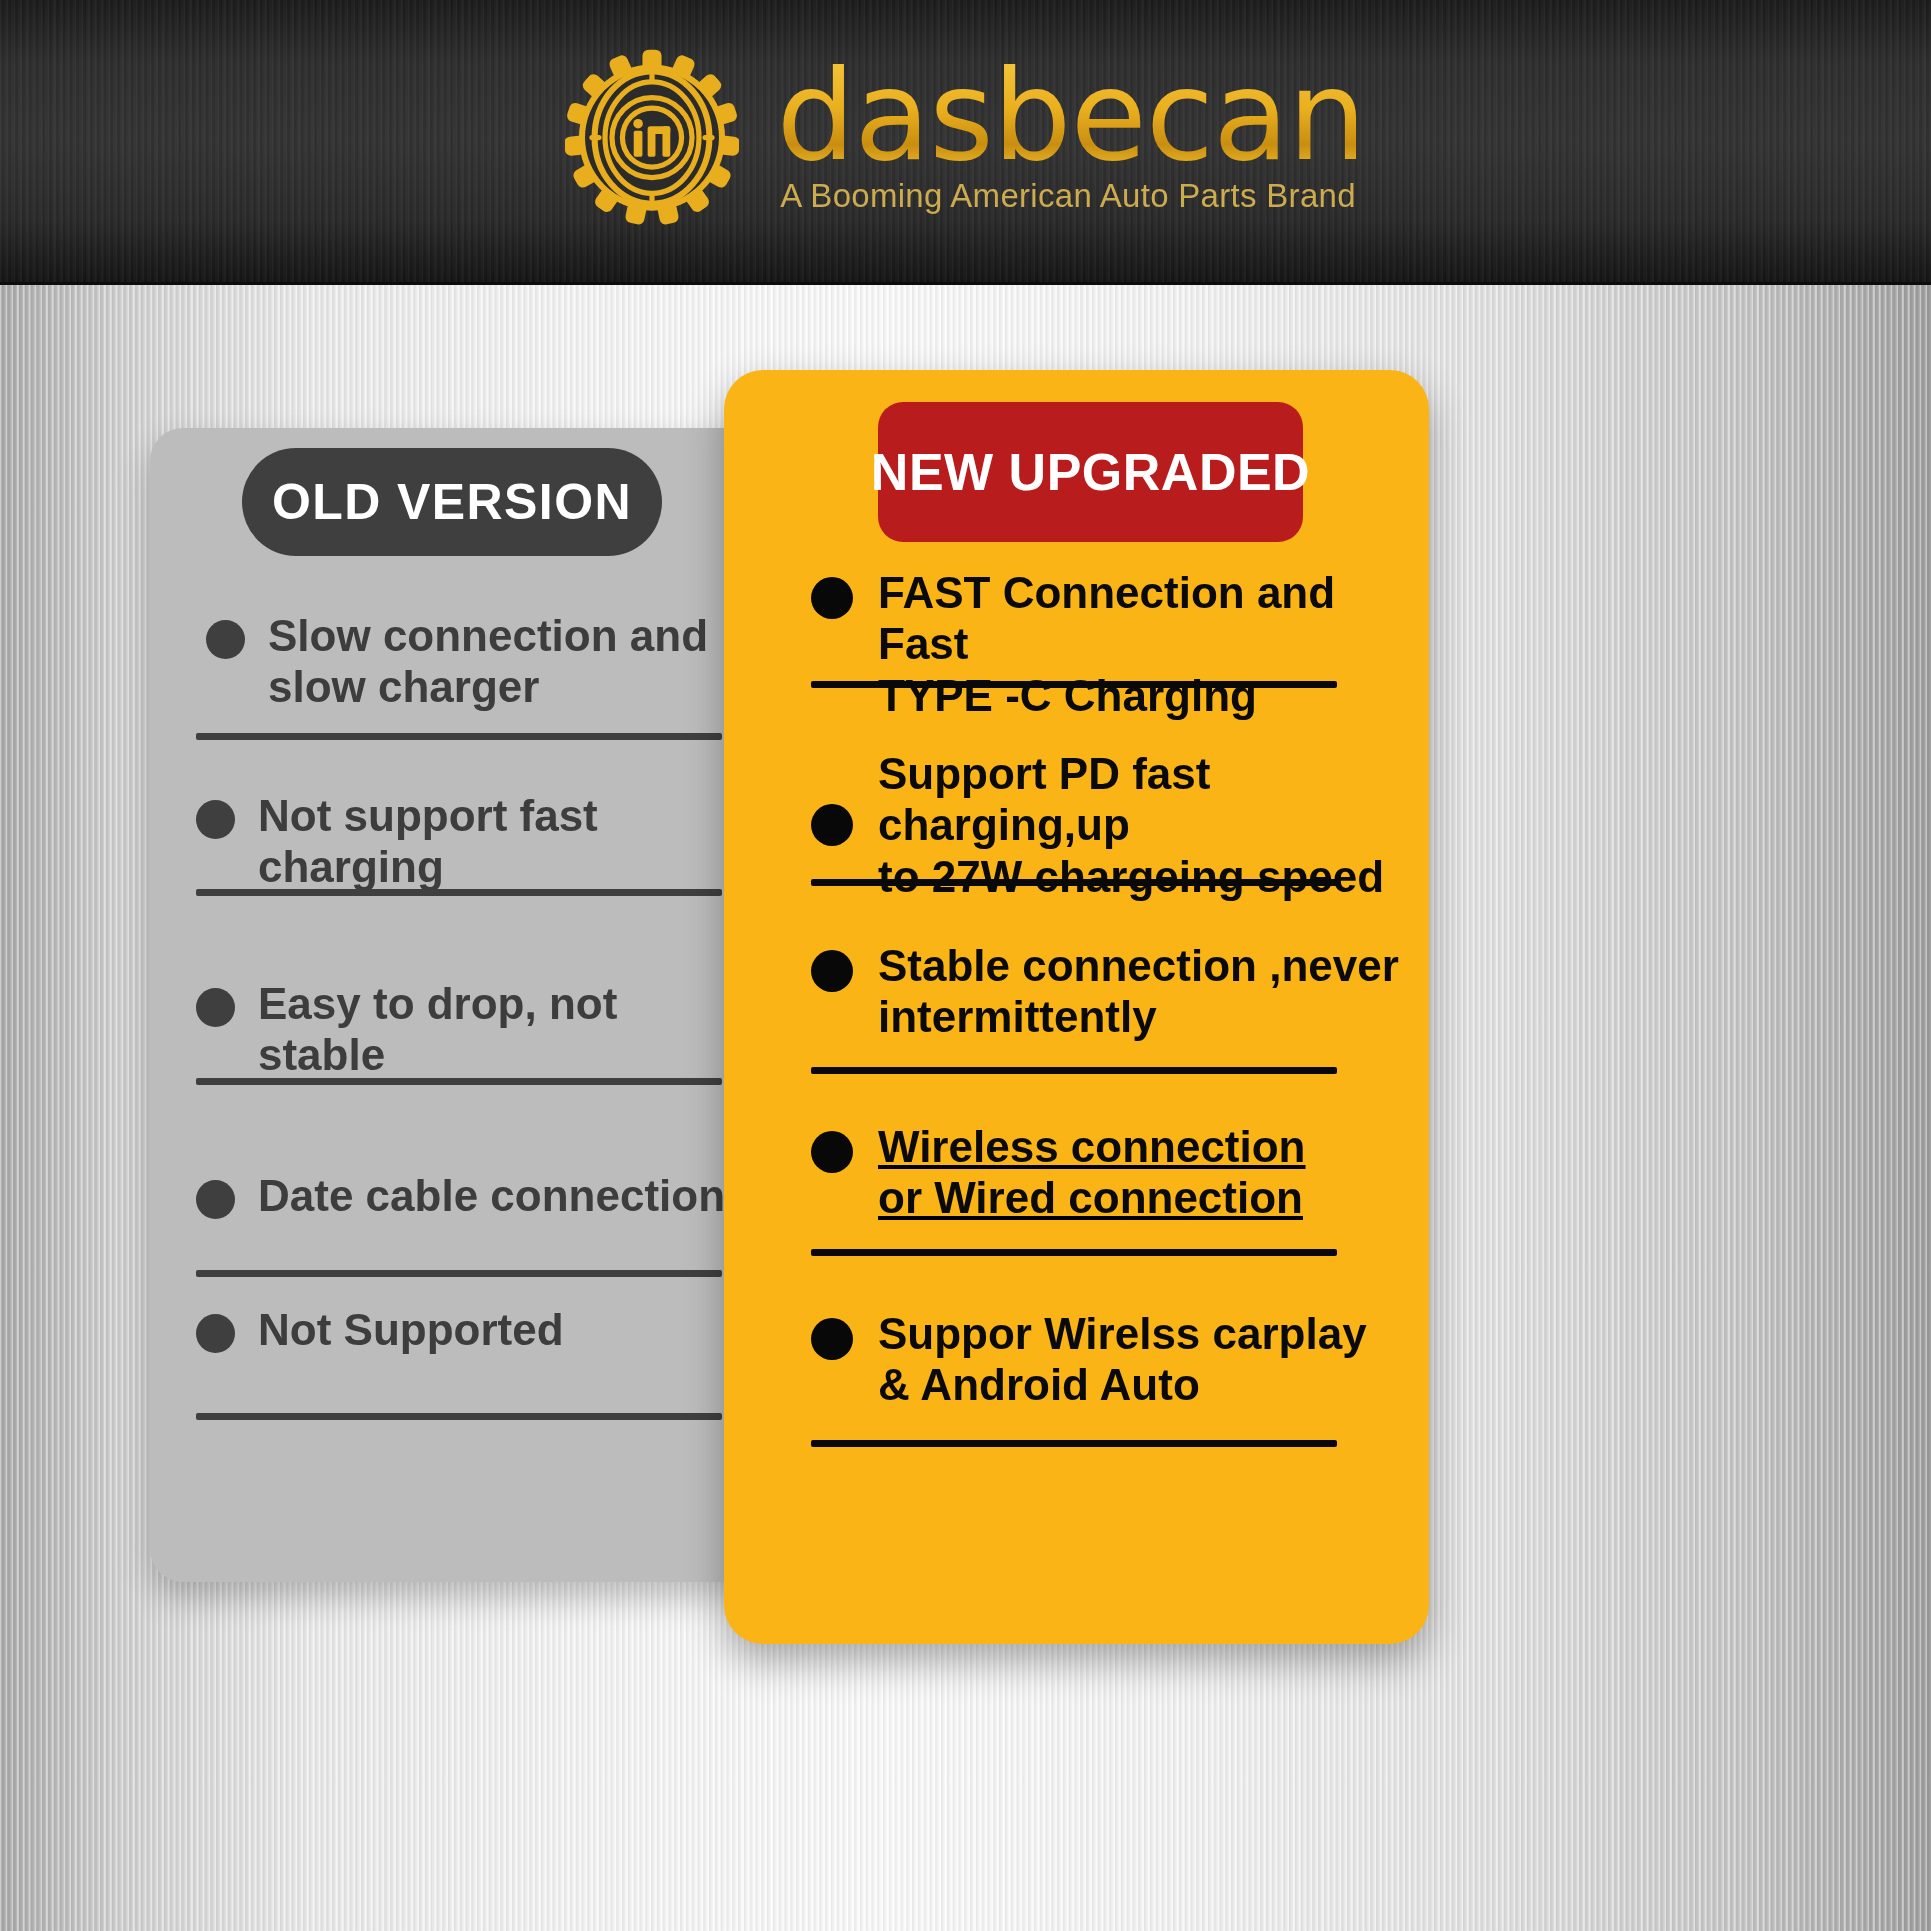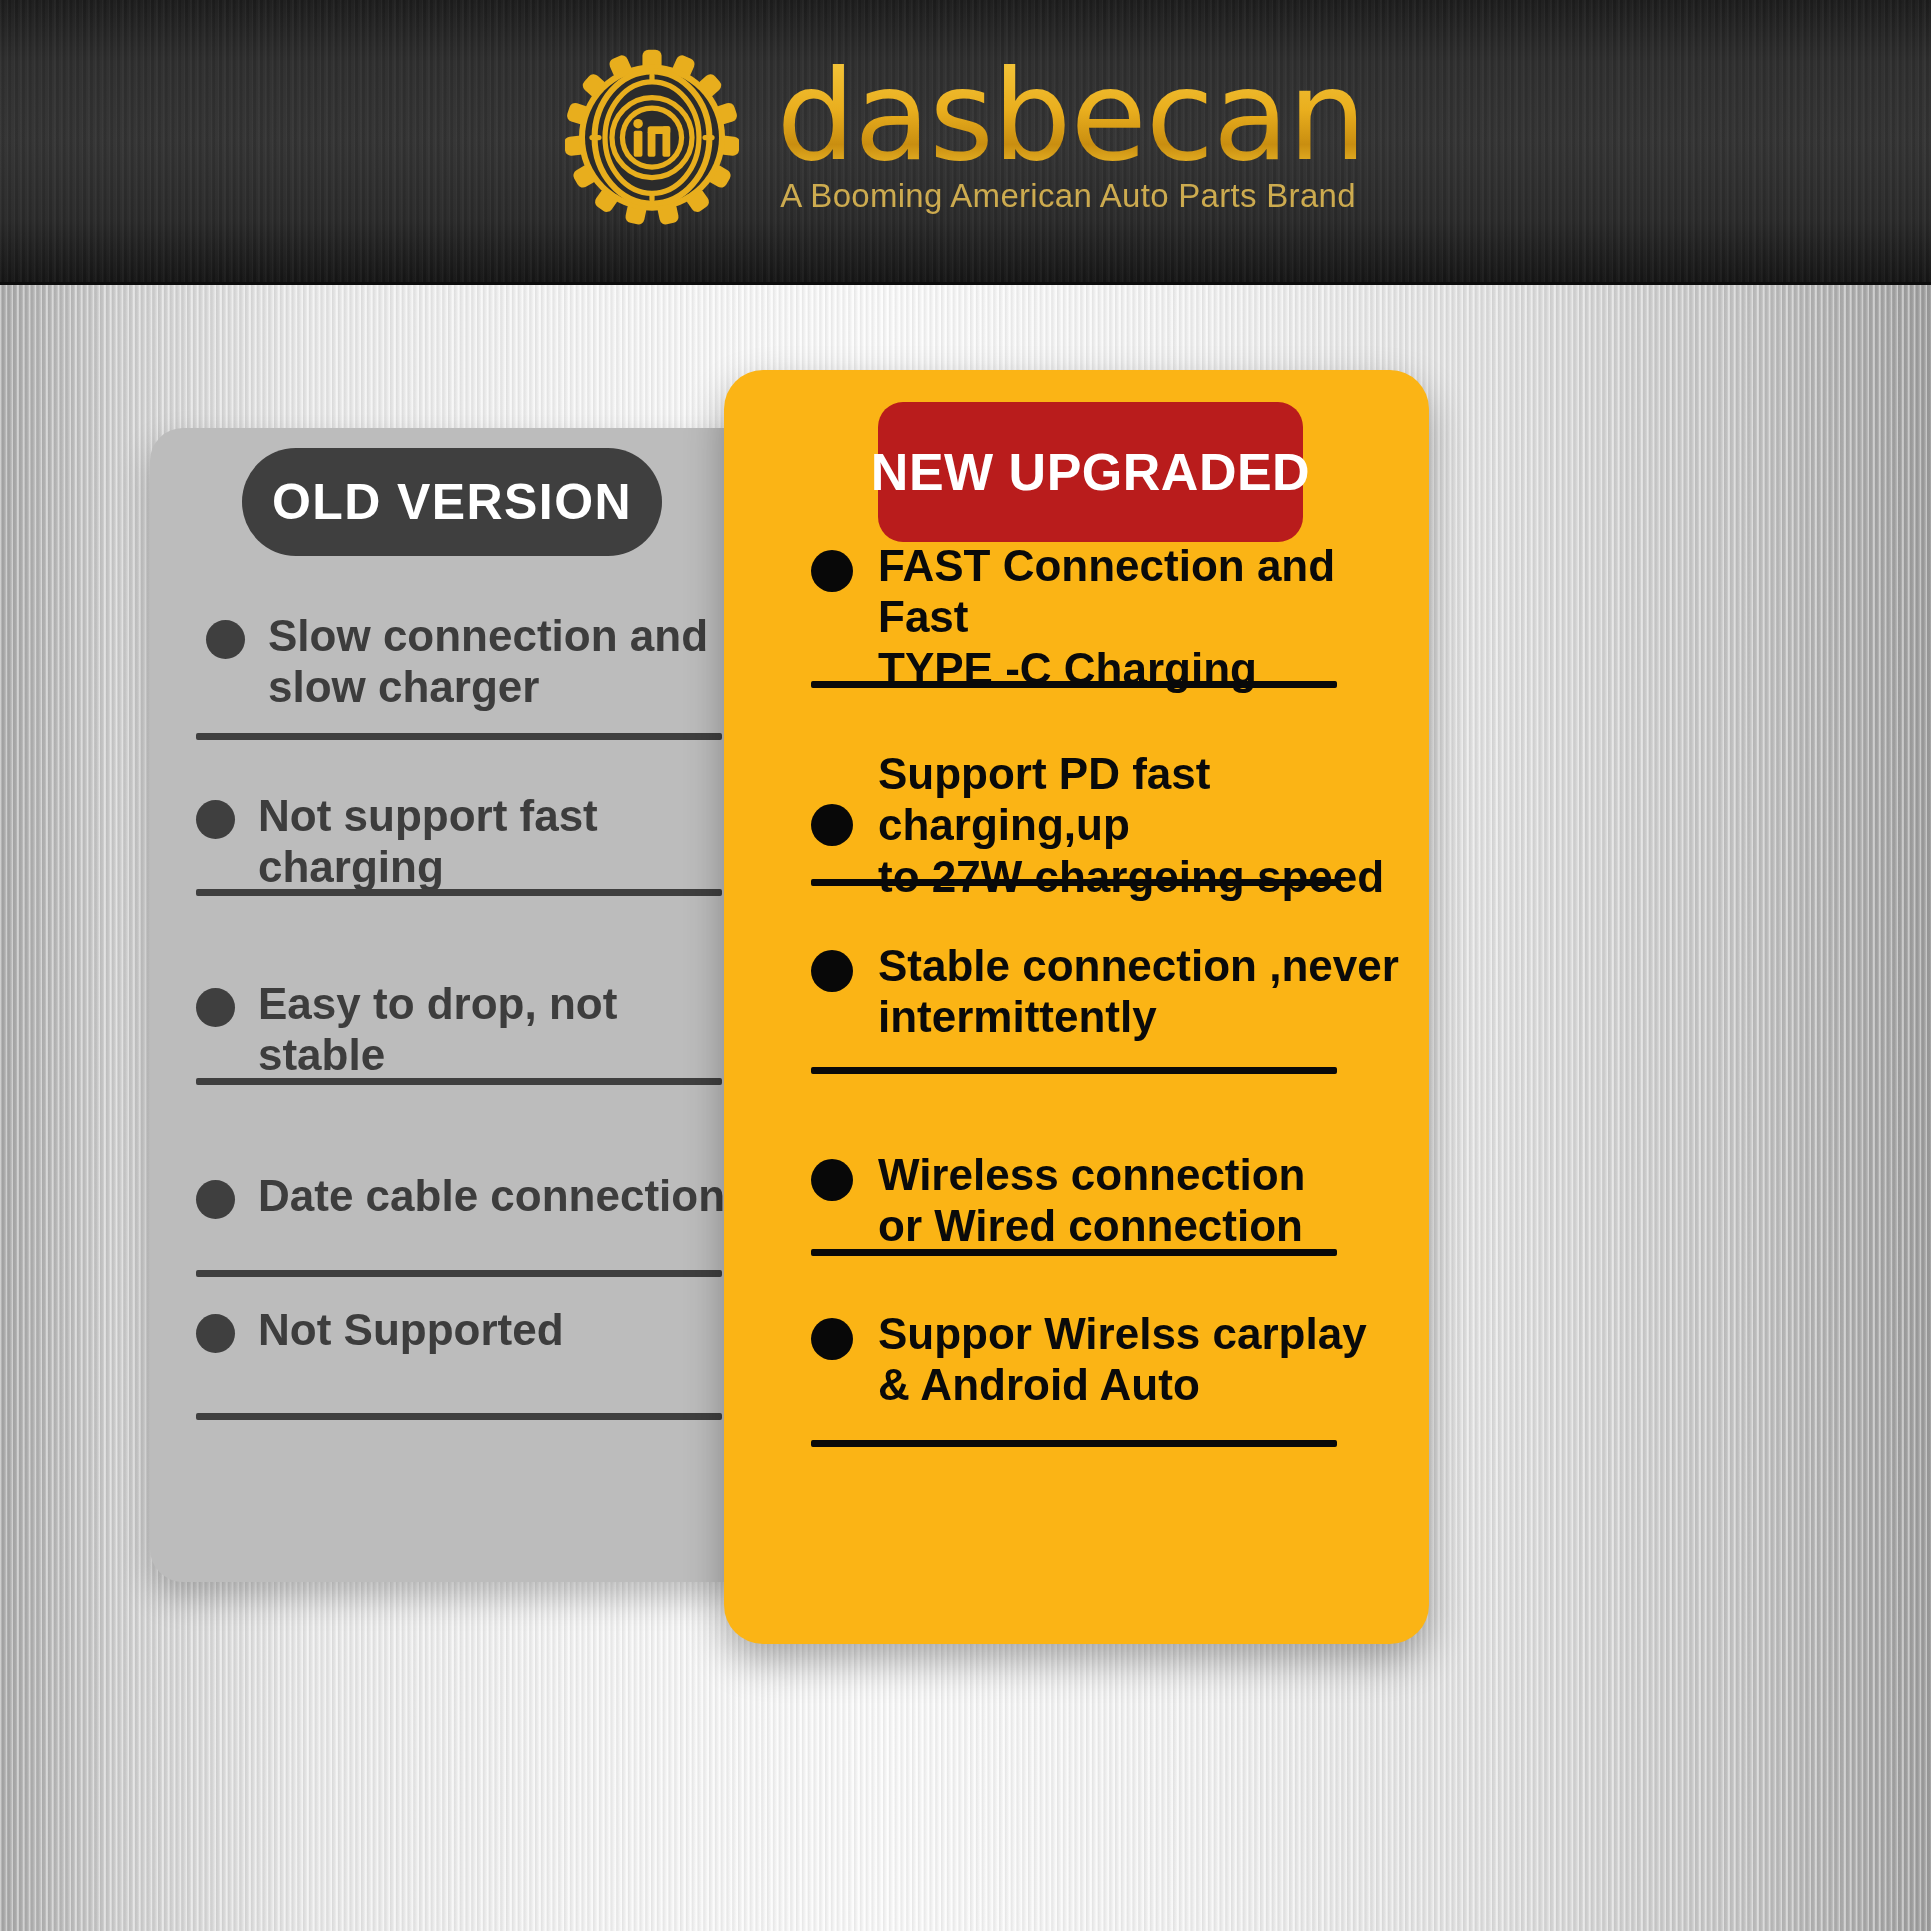--- a/index.html
+++ b/index.html
@@ -303,21 +303,21 @@
         <div class="rule" style="top:985px;"></div>
 
       </div>
     </div>
 
     <div class="card card-new">
       <div class="badge badge-new">NEW UPGRADED</div>
 
       <div class="features">
 
-        <div class="feature" style="left:87px; top:170px; width:599px;">
+        <div class="feature" style="left:87px; top:197px; width:599px;">
           <div class="feature-row">
             <span class="dot"></span>
             <span class="feature-text">
               <span>FAST Connection and Fast</span><br>
               <span>TYPE -C Charging</span>
             </span>
           </div>
         </div>
         <div class="rule" style="top:311px;"></div>
 
@@ -336,21 +336,21 @@
           <div class="feature-row">
             <span class="dot"></span>
             <span class="feature-text">
               <span>Stable connection ,never</span><br>
               <span>intermittently</span>
             </span>
           </div>
         </div>
         <div class="rule" style="top:697px;"></div>
 
-        <div class="feature" style="left:87px; top:779px; width:618px;">
+        <div class="feature" style="left:87px; top:751px; width:618px;text-decoration:underline;">
           <div class="feature-row">
             <span class="dot"></span>
             <span class="feature-text">
               <span>Wireless connection</span><br>
               <span>or Wired connection</span>
             </span>
           </div>
         </div>
         <div class="rule" style="top:879px;"></div>
 

